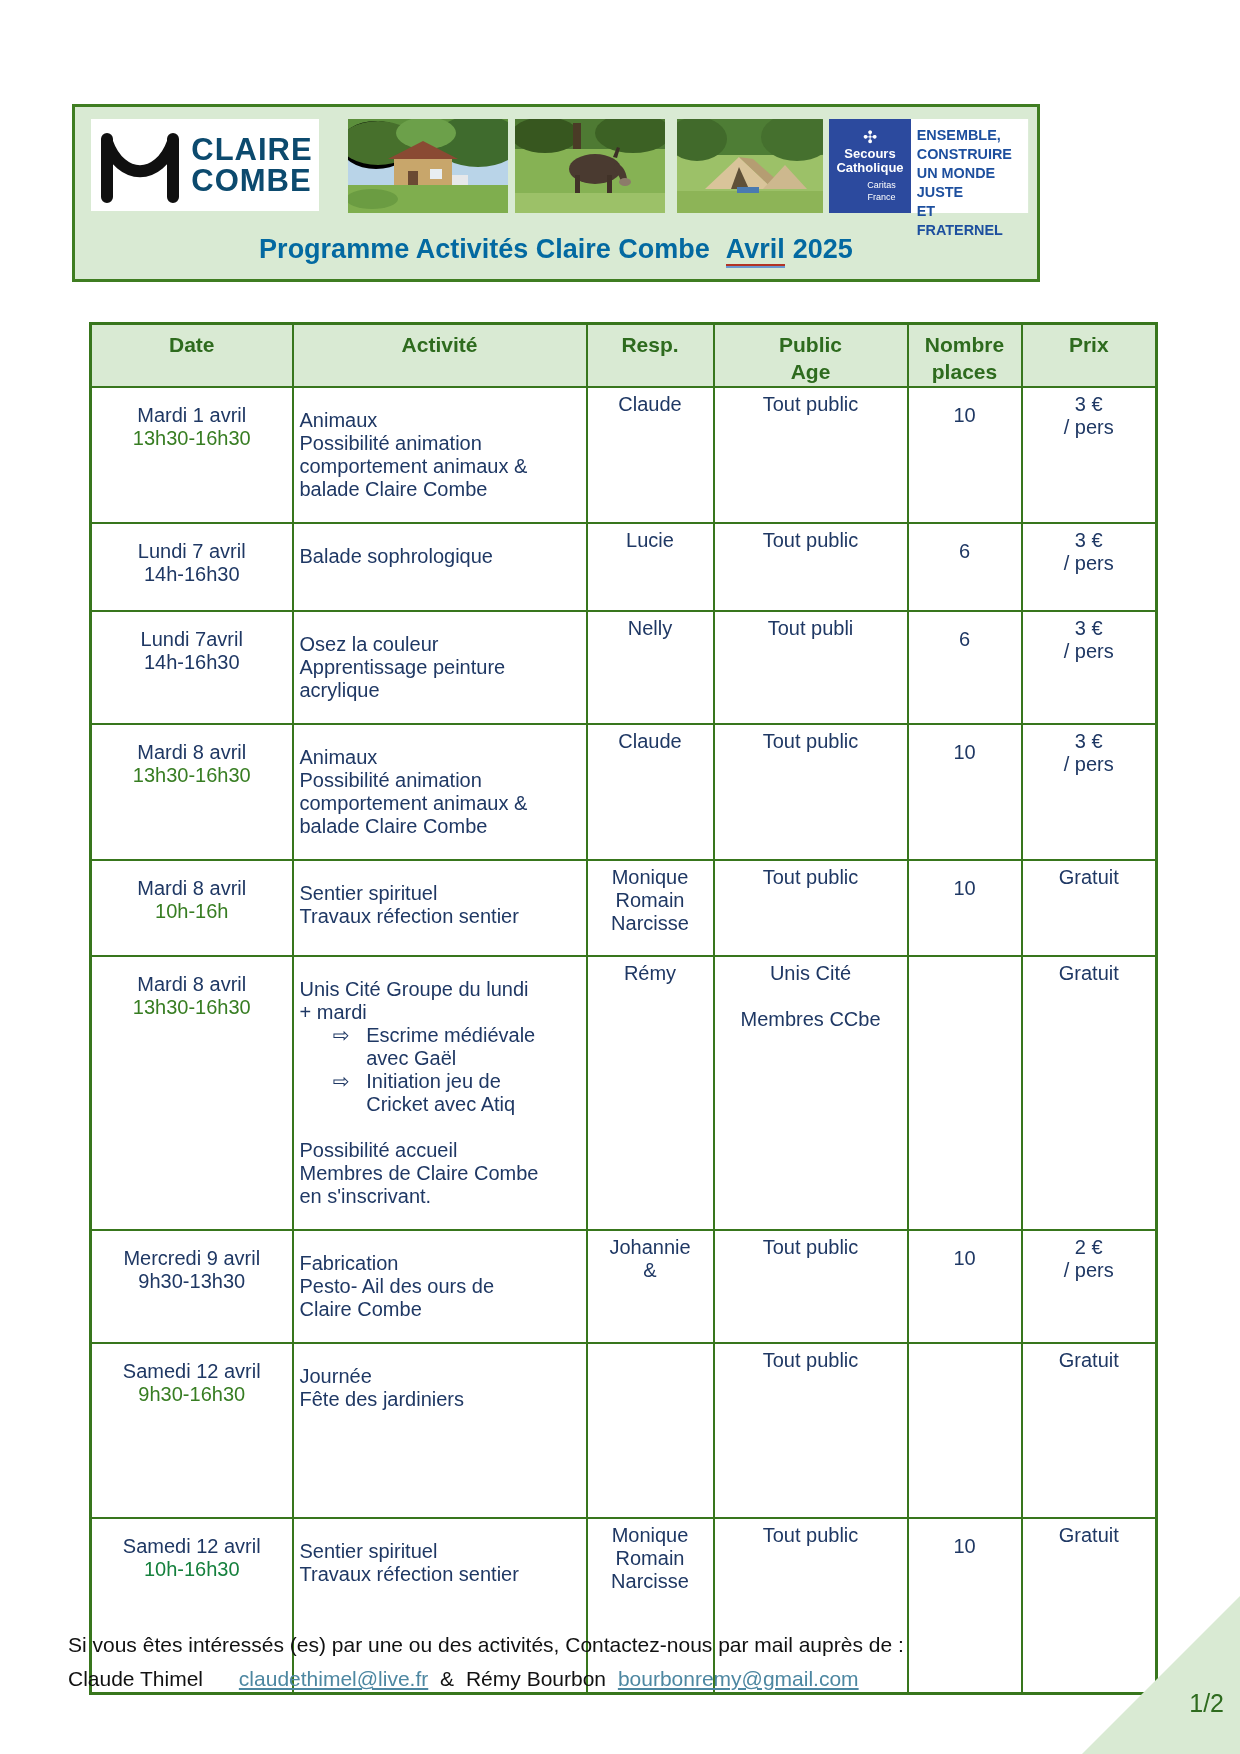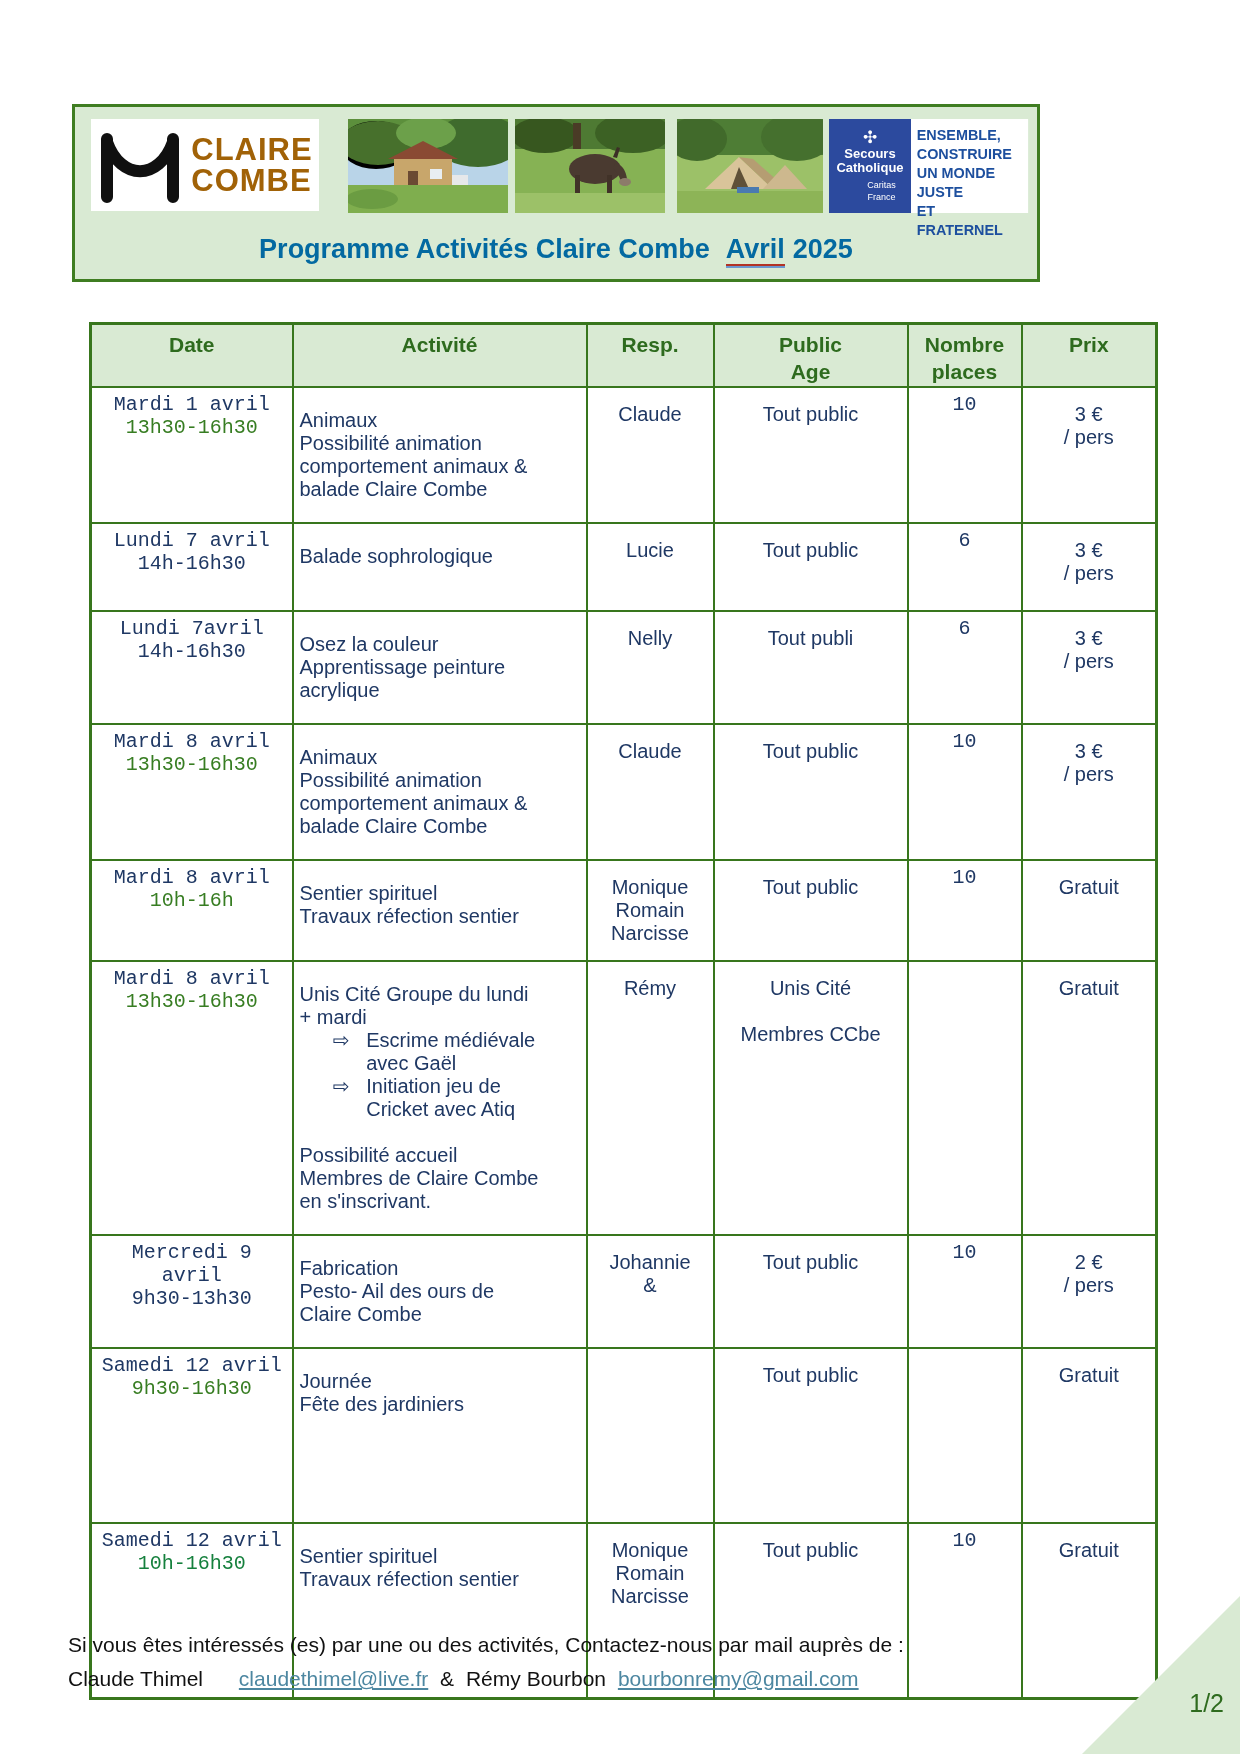--- a/index.html
+++ b/index.html
@@ -4,21 +4,21 @@
 <style>
   html,body{margin:0;padding:0;background:#fff;}
   #page{position:relative;width:1240px;height:1754px;background:#ffffff;overflow:hidden;
         font-family:"Liberation Sans",sans-serif;}
 
   
   .banner{position:absolute;left:72px;top:104px;width:962px;height:172px;
           background:#d9ead3;border:3px solid #3f7d21;}
   .cc-logo{position:absolute;left:16px;top:12px;width:228px;height:92px;background:#ffffff;
            display:flex;align-items:center;justify-content:center;gap:8px;}
-  .cc-words{display:flex;flex-direction:column;color:#a16207;font-weight:bold;
+  .cc-words{display:flex;flex-direction:column;color:#0c4a6e;font-weight:bold;
             font-size:31px;line-height:31px;letter-spacing:1px;}
   .photo{position:absolute;top:12px;height:94px;overflow:hidden;}
   .photo svg{display:block;}
   .sc-block{position:absolute;left:754px;top:12px;width:204px;height:94px;display:flex;}
   .sc-blue{width:82px;height:94px;background:#2c4a9e;color:#ffffff;display:flex;
            flex-direction:column;align-items:center;justify-content:center;text-align:center;}
   .sc-cross{font-size:17px;line-height:18px;}
   .sc-n{font-size:13px;font-weight:bold;line-height:14px;}
   .sc-c{font-size:9px;line-height:12px;margin-top:4px;margin-left:23px;}
   .sc-slogan{flex:1;background:#ffffff;color:#1d4f9e;font-weight:bold;font-size:15px;
@@ -31,23 +31,23 @@
 
   
   table.sched{position:absolute;left:89px;top:322px;width:1066px;
               border-collapse:collapse;table-layout:fixed;
               border:3px solid #38761d;}
   table.sched td,table.sched th{border:2px solid #38761d;vertical-align:top;overflow:hidden;}
   th.h{background:#d9ead3;color:#2e6b1e;font-size:21px;font-weight:bold;
        text-align:center;white-space:pre-line;line-height:27px;padding-top:6px;
        border-bottom:3px solid #38761d;}
   td{color:#1f3864;font-size:20px;line-height:23px;}
-  td.c{text-align:center;padding:5px 4px;font-family:Liberation Mono, monospace;}
+  td.c{text-align:center;padding:16px 4px;}
   td.a{text-align:left;padding:21px 6px;white-space:pre-wrap;}
-  td.p{text-align:center;padding:15px 4px;white-space:pre-line;}
+  td.p{text-align:center;padding:5px 4px;white-space:pre-line;}
   .d2{white-space:pre-line;}
 
   
   .footer{position:absolute;left:68px;top:1628px;width:1060px;color:#111111;
           font-size:21px;line-height:34px;}
   .mail{color:#4d87a1;text-decoration:underline;cursor:pointer;}
   .gap1{margin-left:30px;}
   .sp{margin-left:6px;margin-right:6px;}
 
   

